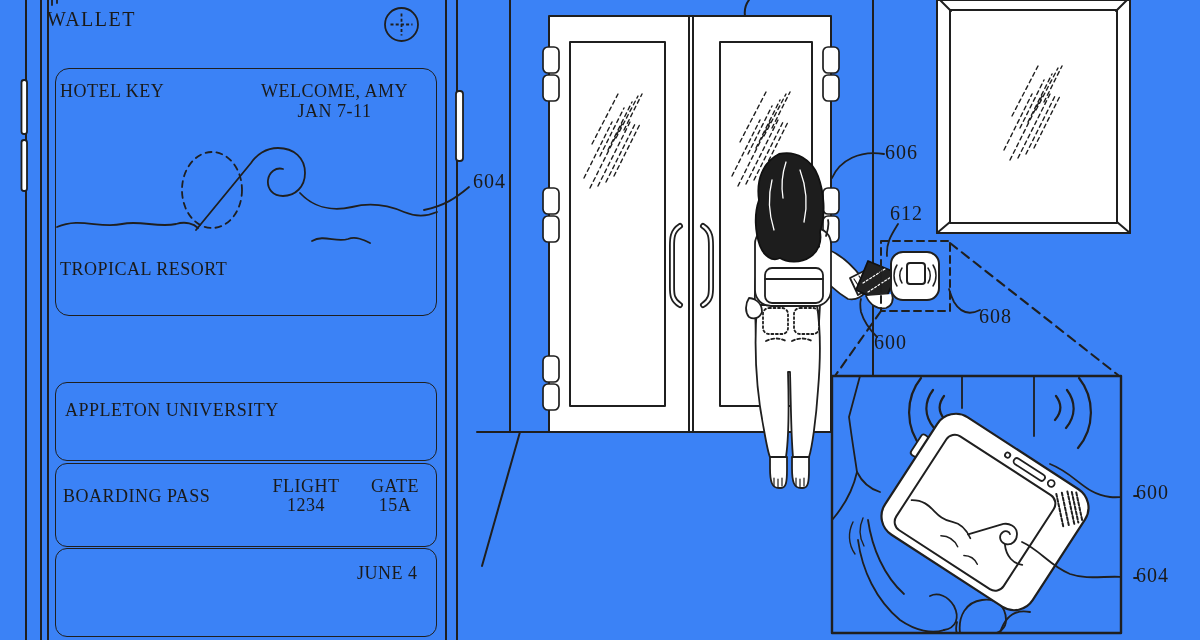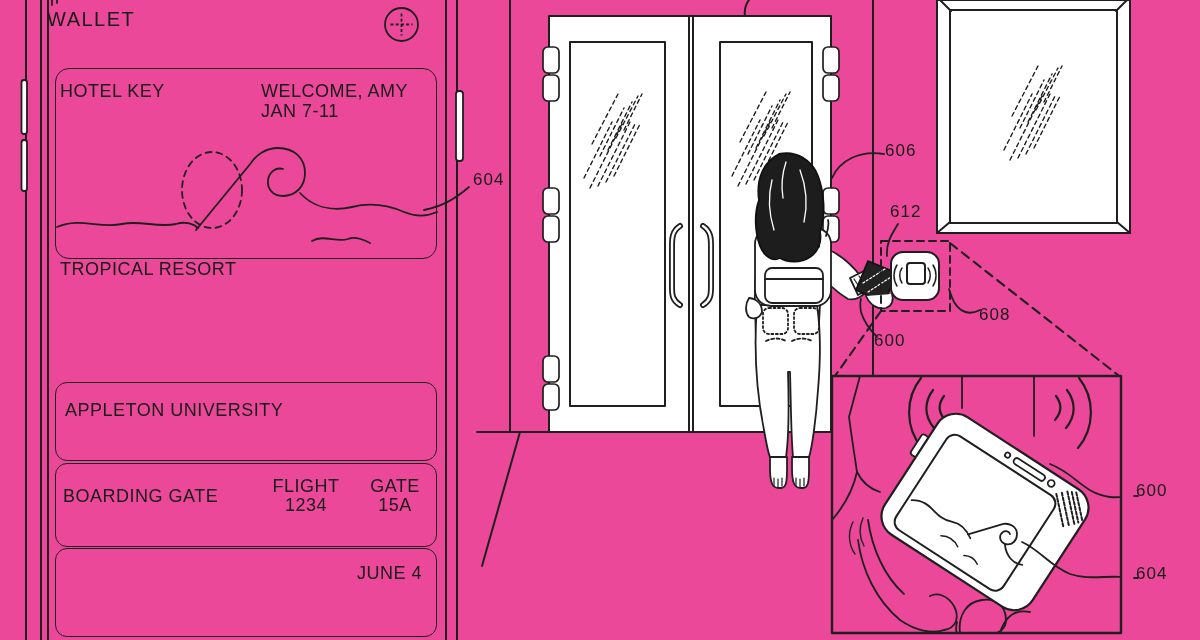--- a/index.html
+++ b/index.html
@@ -1,26 +1,26 @@
 <!DOCTYPE html>
 <html><head>
 <meta charset="utf-8">
 <style>
   html,body{margin:0;padding:0;background:#fff;}
-  .stage{position:relative;width:1200px;height:640px;background:#ec4899;overflow:hidden;
-         font-family:Liberation Sans, sans-serif;color:#1a1a1a;}
+  .stage{position:relative;width:1200px;height:640px;background:#3b82f6;overflow:hidden;
+         font-family:Liberation Serif, serif;color:#1a1a1a;}
   .stage svg.artwork{position:absolute;left:0;top:0;z-index:1;}
   .txt{position:absolute;white-space:nowrap;letter-spacing:.5px;}
   .wallet-title{left:47px;top:8px;font-size:20px;letter-spacing:1.5px;z-index:3;}
   .add-btn{position:absolute;left:383px;top:6px;width:37px;height:37px;z-index:3;
            background:none;border:none;padding:0;cursor:pointer;}
   .card{position:absolute;left:55px;width:382px;border:1.9px solid #1f1f1f;border-radius:14px;
         background:transparent;z-index:2;box-sizing:border-box;}
   .card .txt{font-size:18px;}
-  .ref{position:absolute;font-size:17px;letter-spacing:1px;z-index:3;}
+  .ref{position:absolute;font-size:20px;letter-spacing:1px;z-index:3;}
   .col2{text-align:center;line-height:19px;}
   .wline{line-height:20px;}
 </style>
 </head>
 <body>
 
 <div class="stage">
 
   <svg class="artwork" width="1200" height="640" viewBox="0 0 1200 640" stroke="#1f1f1f" fill="none" stroke-width="1.8" stroke-linecap="round" stroke-linejoin="round">
     <defs>
@@ -187,35 +187,35 @@
 
   <div class="txt wallet-title">WALLET</div>
 
   <button class="add-btn" title="">
     <svg width="37" height="37" viewBox="0 0 37 37" stroke="#1f1f1f" fill="none" stroke-width="1.8">
       <circle cx="18.5" cy="18.5" r="16.5"></circle>
       <path d="M7.5,18.5 H29.5 M18.5,7.5 V29.5" stroke-dasharray="3 2.2"></path>
     </svg>
   </button>
 
-  <div class="card" style="top:68px;height:191px;">
+  <div class="card" style="top:68px;height:248px;text-align:center;">
     <div class="txt" style="left:4px;top:12px;">HOTEL KEY</div>
     <div class="txt wline" style="left:205px;top:12px;">
       <div>WELCOME, AMY</div>
       <div>JAN 7-11</div>
     </div>
     <div class="txt" style="left:4px;top:190px;">TROPICAL RESORT</div>
   </div>
 
   <div class="card" style="top:382px;height:79px;border-radius:12px;">
     <div class="txt" style="left:9px;top:17px;">APPLETON UNIVERSITY</div>
   </div>
 
   <div class="card" style="top:463px;height:84px;border-radius:12px;">
-    <div class="txt" style="left:7px;top:22px;">BOARDING GATE</div>
+    <div class="txt" style="left:7px;top:22px;">BOARDING PASS</div>
     <div class="txt col2" style="left:205px;top:13px;width:90px;">
       <div>FLIGHT</div>
       <div>1234</div>
     </div>
     <div class="txt col2" style="left:303px;top:13px;width:72px;">
       <div>GATE</div>
       <div>15A</div>
     </div>
   </div>
 

